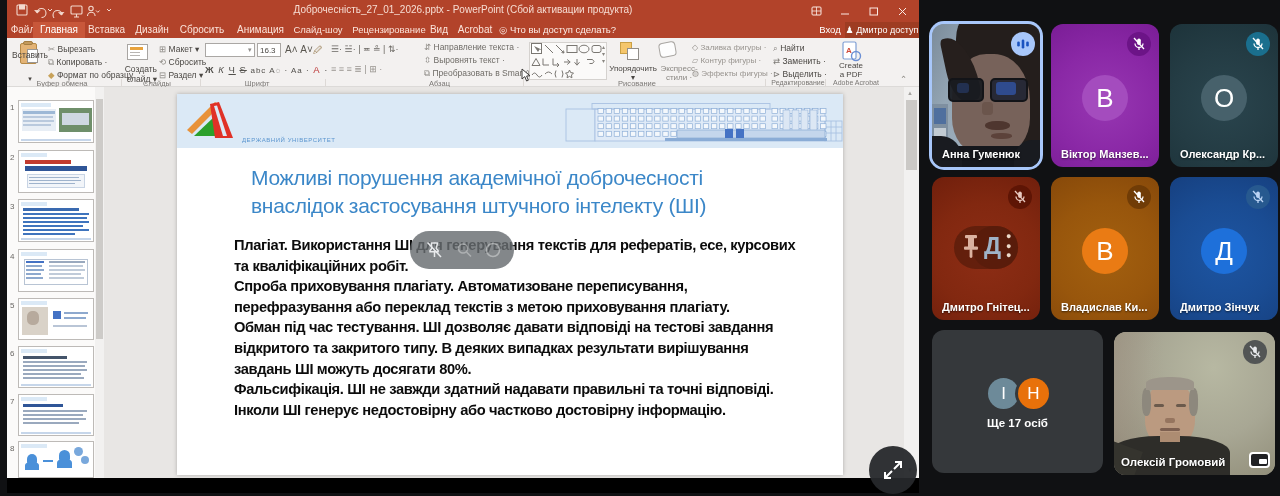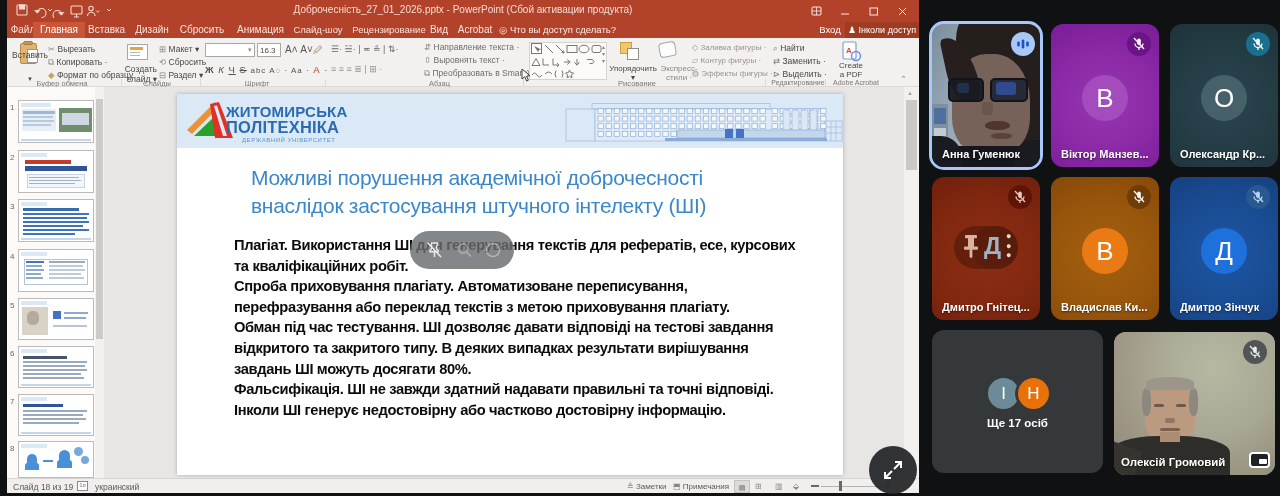--- a/index.html
+++ b/index.html
@@ -80,21 +80,21 @@
     <div class="tab" style="left:81px;width:36px">Вставка</div>
     <div class="tab" style="left:128px;width:34px">Дизайн</div>
     <div class="tab" style="left:172px;width:46px">Сбросить</div>
     <div class="tab" style="left:230px;width:46px">Анимация</div>
     <div class="tab" style="left:284px;width:54px;font-size:9.5px">Слайд-шоу</div>
     <div class="tab" style="left:345px;width:74px;font-size:9.5px">Рецензирование</div>
     <div class="tab" style="left:421px;width:22px">Вид</div>
     <div class="tab" style="left:450px;width:36px">Acrobat</div>
     <div class="tab" style="left:492px;width:130px;color:#fdeee8;text-align:left;font-size:9.5px">◎ Что вы доступ сделать?</div>
     <div class="tab" style="left:810px;width:26px;color:#fff;font-size:9.5px">Вход</div>
-    <div class="tab" style="left:838px;width:74px;background:#9e3c22;color:#fff;font-size:9px">♟ Інколи доступ</div>
+    <div class="tab" style="left:838px;width:74px;background:#9e3c22;color:#fff;font-size:9px">♟ Дмитро доступ</div>
   </div>
   <div id="ribbon">
 
     <div class="ricon" style="left:13px;top:5px;width:17px;height:21px;background:#e3b375;border:1px solid #b58a48;border-radius:2px"></div>
     <div class="ricon" style="left:16px;top:3px;width:10px;height:4px;background:#c49a5c;border:1px solid #a37d42;border-radius:2px"></div>
     <div class="ricon" style="left:20px;top:11px;width:11px;height:14px;background:#fdfdfd;border:1px solid #9a9794"></div>
     <div class="rtext" style="left:1px;top:12px;width:44px;text-align:center">Вставить</div>
     <div class="rtext" style="left:1px;top:37px;width:44px;text-align:center;font-size:7px">▾</div>
     <div class="rtext" style="left:41px;top:6px"><span style="color:#8c8984">✂</span> Вырезать</div>
     <div class="rtext" style="left:41px;top:19px"><span style="color:#8c8984">⧉</span> Копировать ·</div>
@@ -281,45 +281,29 @@
   </div>
   <div id="thumbscroll">
         <div style="position:absolute;left:1px;top:12px;width:7px;height:240px;background:#cdcbc8"></div>
       </div>
   <div id="editarea"></div>
   <div id="mainscroll">
     <div style="position:absolute;left:3px;top:3px;width:10px;height:8px;color:#a5a3a0;font-size:6px">▲</div>
     <div style="position:absolute;left:2px;top:13px;width:11px;height:70px;background:#cbc9c6"></div>
     <div style="position:absolute;left:3px;bottom:3px;width:10px;height:8px;color:#a5a3a0;font-size:6px">▼</div>
   </div>
-  <div id="statusbar">
-    <div class="abs" style="left:6px;top:3px">Слайд 18 из 19</div>
-    <div class="abs" style="left:70px;top:2px;width:11px;height:10px;border:1px solid #8a8784;background:#fff;font-size:6px;color:#777;text-align:center">1¤</div>
-    <div class="abs" style="left:88px;top:3px">украинский</div>
-    <div class="abs" style="left:620px;top:3px;font-size:8px"><span style="color:#8a8784">≙</span> Заметки</div>
-    <div class="abs" style="left:666px;top:3px;font-size:8px"><span style="color:#8a8784">⬒</span> Примечания</div>
-    <div class="abs" style="left:727px;top:1px;width:16px;height:13px;background:#dddad7;border:1px solid #c5c2bf;text-align:center;font-size:7px;color:#6a6764;line-height:13px">▤</div>
-    <div class="abs" style="left:748px;top:3px;color:#8a8784;font-size:8px">⊞</div>
-    <div class="abs" style="left:768px;top:3px;color:#8a8784;font-size:8px">▥</div>
-    <div class="abs" style="left:786px;top:3px;color:#8a8784;font-size:8px">⬙</div>
-    <div class="abs" style="left:804px;top:6px;width:8px;height:1.5px;background:#6a6764"></div>
-    <div class="abs" style="left:814px;top:6.5px;width:62px;height:1px;background:#b5b2af"></div>
-    <div class="abs" style="left:832px;top:2px;width:3px;height:10px;background:#6a6764"></div>
-    <div class="abs" style="left:878px;top:1px;font-size:10px;color:#6a6764">+</div>
-  </div>
 
   <div id="slide">
     <div id="shead">
       <svg class="abs" style="left:10px;top:4px" width="56" height="44" viewBox="0 0 56 44">
         <polygon points="0,32 28,4 33,8 5,36" fill="#e8923a"></polygon>
         <polygon points="7,38 28,18 28,38" fill="#2ca02c"></polygon>
         <polygon points="23,6 32,4 46,40 28,40" fill="#e03127"></polygon>
         <polygon points="27,8 30,7.5 40,38 36,38" fill="#dbe9f6"></polygon>
       </svg>
-      <div class="abs" style="left:49px;top:10px;font-size:15px;font-weight:bold;color:#2a6cb3;letter-spacing:0.2px;line-height:15.5px">ЖИТОМИРСЬКА<br><span style="font-size:16.5px">ПОЛІТЕХНІКА</span></div>
       <div class="abs" style="left:65px;top:43px;font-size:6px;color:#5b95cf;letter-spacing:0.55px">ДЕРЖАВНИЙ УНІВЕРСИТЕТ</div>
 
       <svg class="abs" style="left:388px;top:8px" width="278" height="46" viewBox="0 0 278 46">
         <g fill="none" stroke="#a9c2e2" stroke-width="0.9">
           <rect x="1" y="7" width="29" height="32"></rect>
           <rect x="30" y="7" width="230" height="32" fill="#dfeaf7"></rect>
           <rect x="27" y="1.5" width="178" height="5.5"></rect>
           <rect x="260" y="19" width="17" height="20"></rect>
           <path d="M260 25 h17 M260 31 h17 M266 19 v20 M271 19 v20"></path>
         </g>

